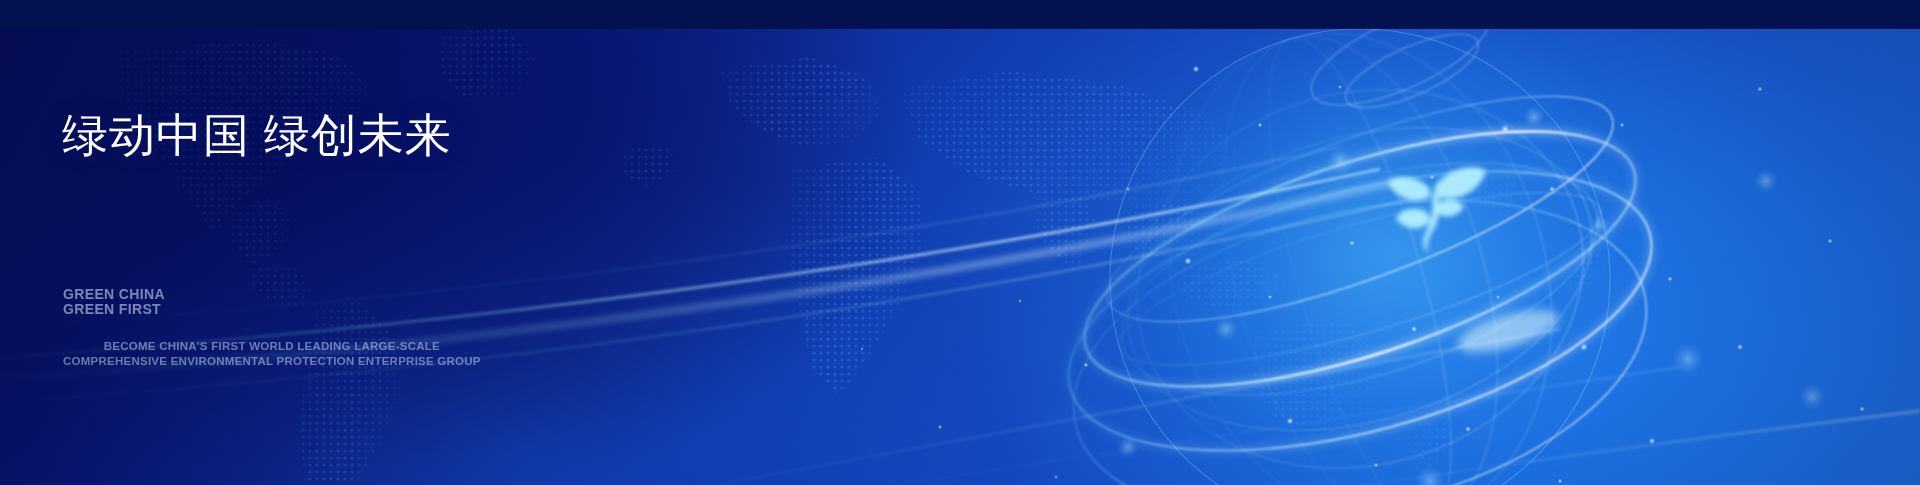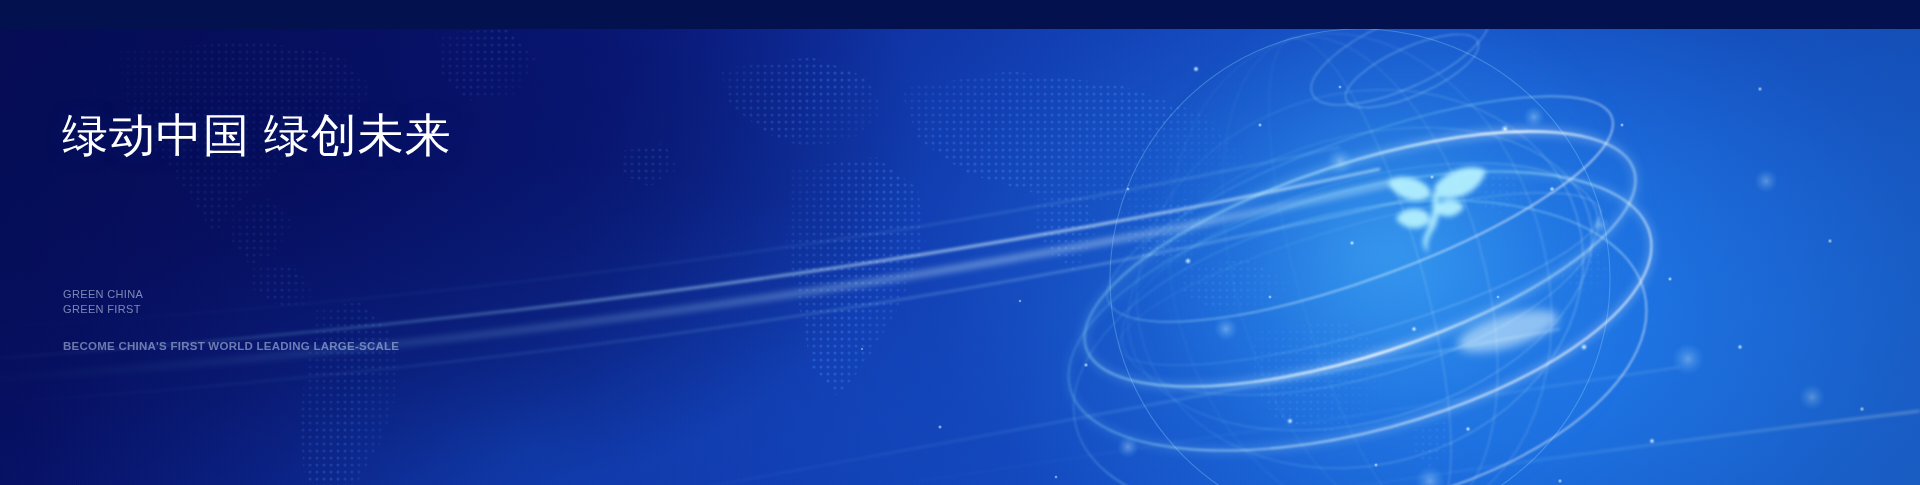--- a/index.html
+++ b/index.html
@@ -77,23 +77,23 @@
     letter-spacing:1px;
     font-weight:400;
     white-space:nowrap;
     text-shadow:0 0 16px rgba(10,30,120,0.55);
   }
   .headline .ln{display:block;}
   .headline .hl{color:#f70b1e;}
 
   .tagline{
     position:absolute; left:1px; top:258px;
-    font-size:11px;
+    font-size:14px;
     line-height:14.5px;
-    font-weight:400;
+    font-weight:700;
     letter-spacing:0.35px;
     color:rgba(206,219,245,0.58);
     white-space:nowrap;
   }
   .tagline span{display:block;}
 
   .subcopy{
     position:absolute; left:1px; top:310px;
     font-size:11.5px;
     line-height:14.5px;
@@ -372,16 +372,17 @@
       <span class="ln">绿动中国 绿创未来</span>
     </div>
 
     <div class="tagline">
       <span>GREEN CHINA</span>
       <span>GREEN FIRST</span>
     </div>
 
     <div class="subcopy">
       <span>BECOME CHINA'S FIRST WORLD LEADING LARGE-SCALE</span>
+      <span>COMPREHENSIVE ENVIRONMENTAL PROTECTION ENTERPRISE GROUP</span>
     </div>
 
   </div>
 </div>
 
 </body></html>

